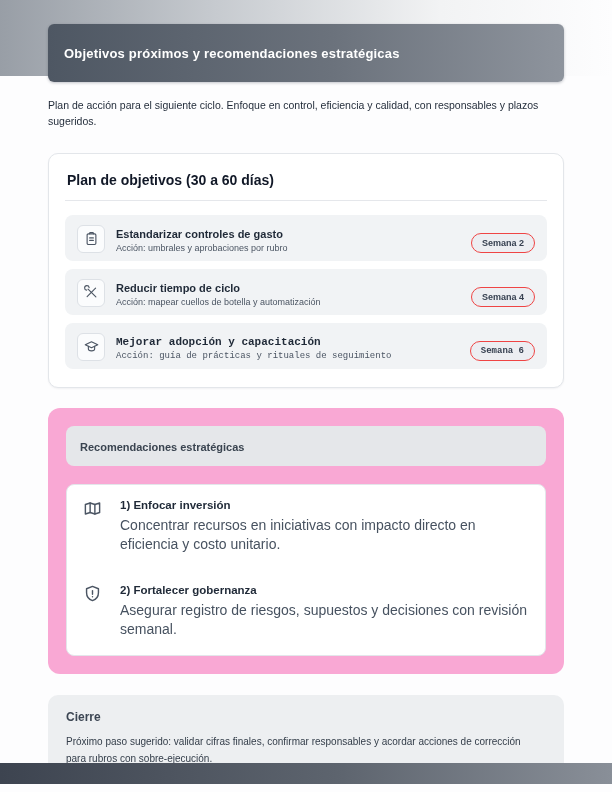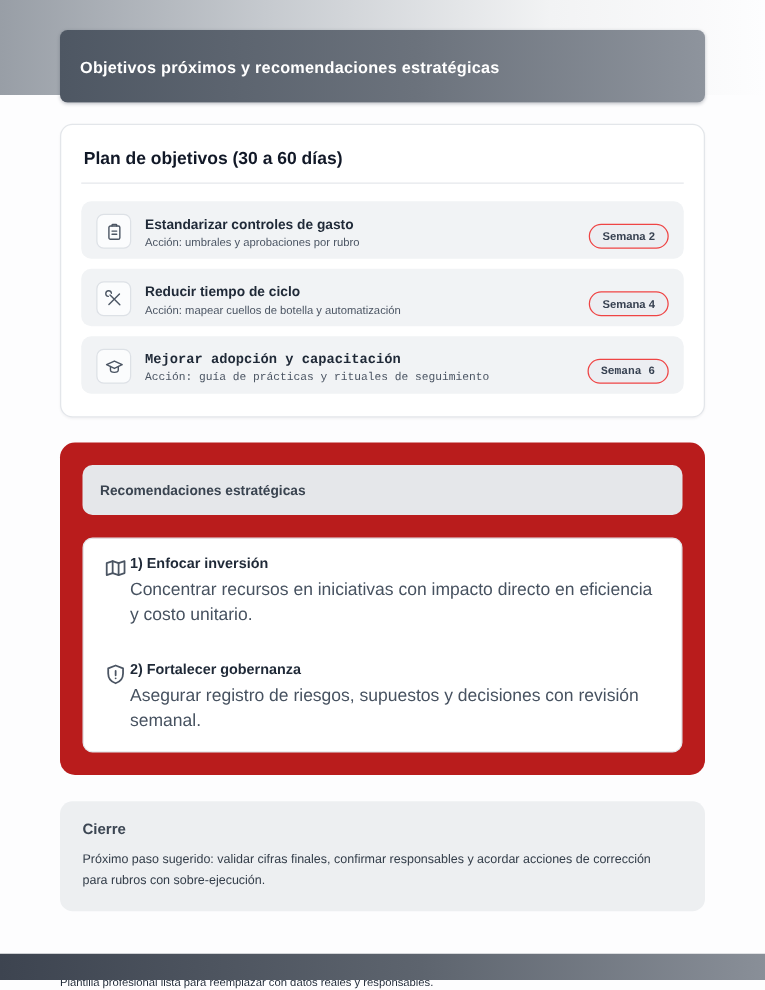--- a/index.html
+++ b/index.html
@@ -89,40 +89,40 @@
     color: #374151;
     font-size: 9px; font-weight: bold;
     padding: 4px 10px;
     border-radius: 10px;
     white-space: nowrap;
   }
 
   
   .gray-panel {
     margin: 20px 48px 0;
-    background: #b91c1c;
+    background: #f9a8d4;
     border-radius: 12px;
     padding: 18px;
   }
   .panel-header {
     background: #e5e7ea;
     border-radius: 8px;
     padding: 11px 14px;
   }
   .panel-header span {
     font-size: 11px; font-weight: bold; color: #3a4450;
   }
   .white-card {
     margin-top: 18px;
     background: #ffffff;
     border: 1px solid #e3e6ea;
     border-radius: 8px;
     padding: 14px 16px 15px;
   }
-  .rec-item { display: flex; gap: 2px; }
+  .rec-item { display: flex; gap: 18px; }
   .rec-item + .rec-item { margin-top: 29px; }
   .rec-icon {
     flex: 0 0 auto;
     width: 19px; height: 19px;
     color: #4b5563; margin-top: 0px;
   }
   .rec-icon svg { width: 19px; height: 19px; display: block; }
   .rec-title { font-size: 11.5px; font-weight: bold; color: #1f2937; }
   .rec-desc { font-size: 14px; color: #475260; margin-top: 5px; line-height: 1.4; }
 
@@ -166,20 +166,21 @@
 <body>
 
 <div class="page">
 
   <div class="top-band">
     <div class="title-bar">
       <span>Objetivos próximos y recomendaciones estratégicas</span>
     </div>
   </div>
 
+  <p class="intro">Plan de acción para el siguiente ciclo. Enfoque en control, eficiencia y calidad, con responsables y plazos sugeridos.</p>
 
   <section class="card">
     <h2 class="card-title">Plan de objetivos (30 a 60 días)</h2>
     <div class="divider"></div>
 
     <div class="plan-row">
       <span class="icon-box">
         <svg viewBox="0 0 24 24" fill="none" stroke="currentColor" stroke-width="1.8" stroke-linecap="round" stroke-linejoin="round">
           <rect x="5" y="4.5" width="14" height="17" rx="2"></rect>
           <path d="M9 4.5 V3.5 a1 1 0 0 1 1 -1 h4 a1 1 0 0 1 1 1 v1"></path>

